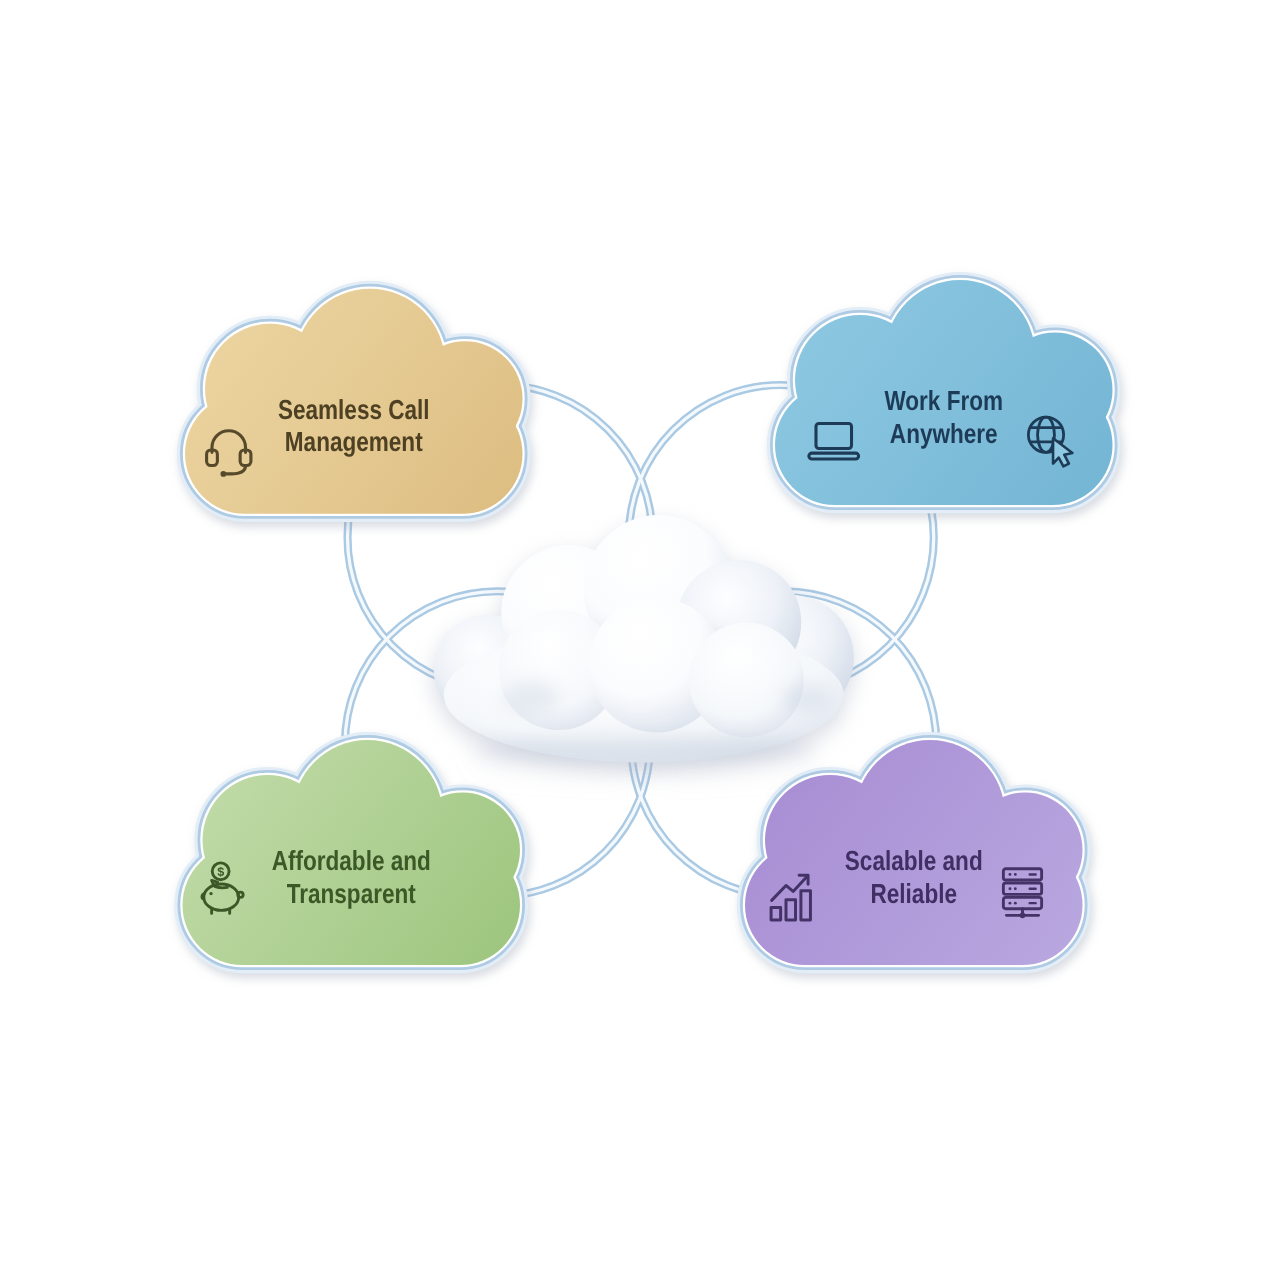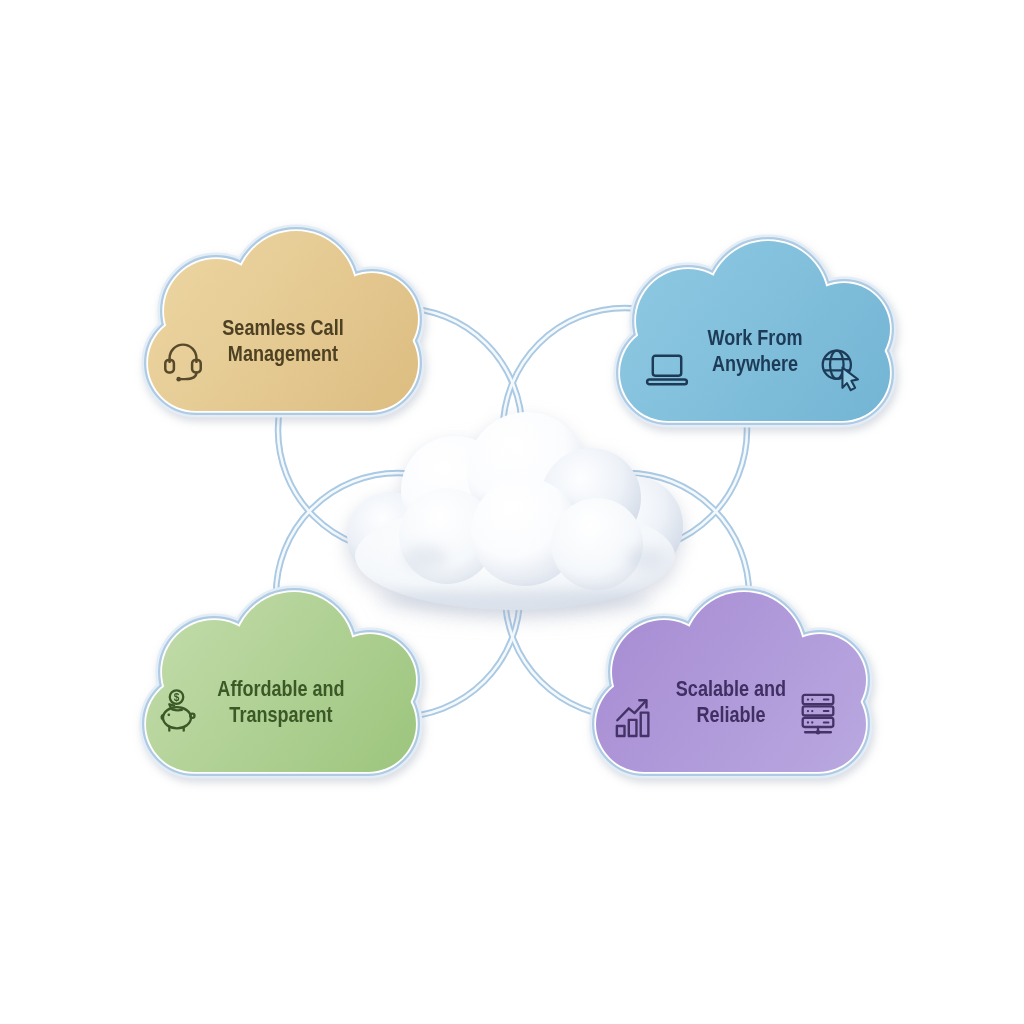--- a/index.html
+++ b/index.html
@@ -90,21 +90,21 @@
         </g>
         <circle cx="19.5" cy="46" r="2.4" fill="currentColor"></circle>
       </svg>
     </div>
     <div class="label">
       <div>Seamless Call</div>
       <div>Management</div>
     </div>
   </div>
 
-  <div class="node" style="left: 596px; top: 237px; --c1: #8fc9e2; --c2: #73b5d4; --text: #1d3b56; --icon: #1d3b56;">
+  <div class="node" style="left: 596px; top: 220px; --c1: #8fc9e2; --c2: #73b5d4; --text: #1d3b56; --icon: #1d3b56;">
     <svg class="cloud-svg" width="318" height="190" viewBox="0 0 318 190">
       <defs>
         <linearGradient id="grad1" gradientUnits="userSpaceOnUse" x1="40" y1="0" x2="290" y2="190">
           <stop offset="0" class="stop1"></stop>
             <stop offset="1" class="stop2"></stop>
         </linearGradient>
       </defs>
       <use href="#cloudShape" class="s-glow"></use>
       <use href="#cloudShape" class="s-line"></use>
       <use href="#cloudShape" class="s-white"></use>

